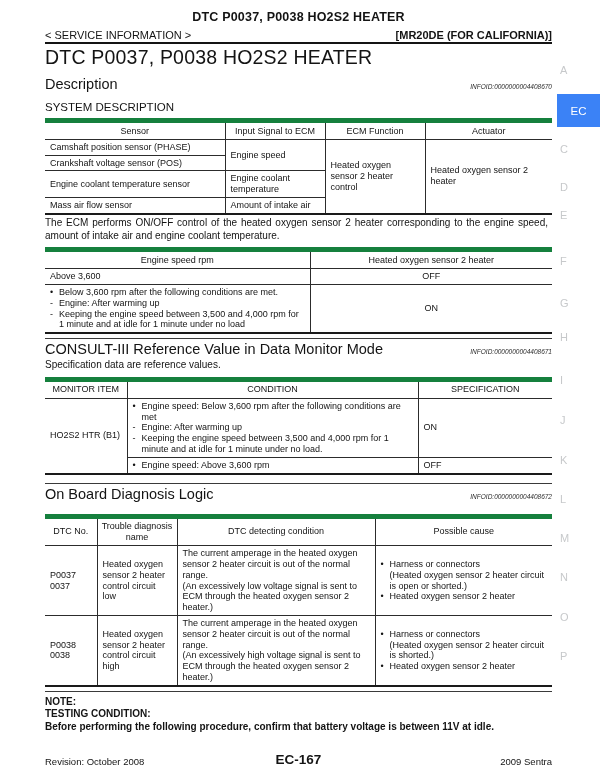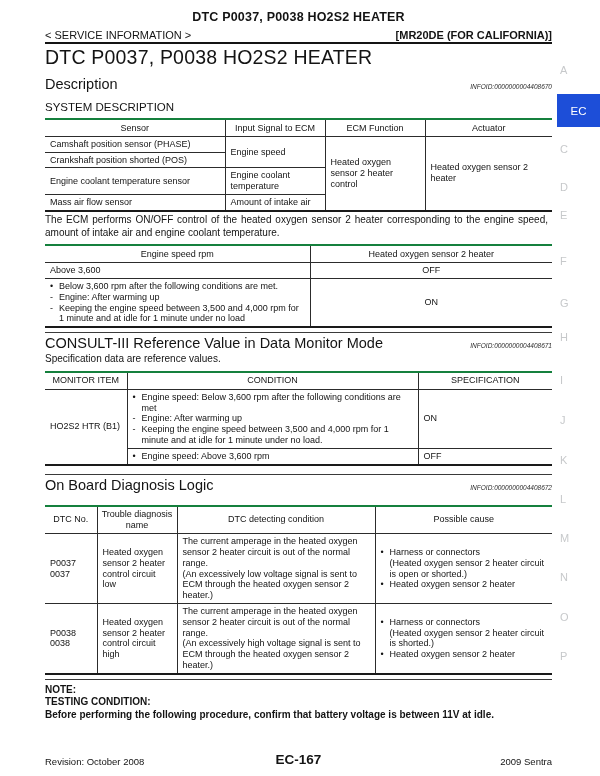--- a/index.html
+++ b/index.html
@@ -18,40 +18,40 @@
 
   .sec-head { display:flex; justify-content:space-between; align-items:baseline; margin-top:7px; }
   .sec-head.after-div { margin-top:2px; }
   .h2 { font-size:14.5px; }
   .infoid { font-size:6.5px; font-style:italic; color:#2b2b2b; white-space:nowrap; }
   .h3 { font-size:11.5px; margin-top:9px; }
 
   .divider { border-top:1px solid #3a3a3a; margin-top:4px; }
 
   table.t { border-collapse:collapse; width:100%; font-size:9px; line-height:1.2;
-            margin-top:5px; border-top:2px solid #15803d; border-bottom:2px solid #1a1a1a; }
+            margin-top:5px; border-top:5px solid #15803d; border-bottom:2px solid #1a1a1a; }
   table.t td { border:1px solid #2c2c2c; padding:2px 5px; vertical-align:middle; }
   table.t tr td:first-child { border-left:none; }
   table.t tr td:last-child { border-right:none; }
   table.t tr.th td { text-align:center; padding:2.5px 4px; }
   td.ac { text-align:center; }
 
   .bl { display:flex; }
   .bm { width:9px; flex:0 0 9px; }
   .bt { flex:1; }
   .bsub { padding-left:9px; }
 
   .body-text { font-size:10px; line-height:1.28; text-align:justify; margin:2px 4px 0 0; }
   .note-label { font-weight:bold; font-size:10px; line-height:1.25; margin:0; }
   .note-text { font-size:10px; line-height:1.25; margin:0; text-align:justify; }
   .note-text.bold { font-weight:bold; }
   .note-block { margin-top:4px; }
 
   .margin-letter { position:absolute; left:560px; font-size:11px; color:#c7c9cb; }
-  .ec-tab { position:absolute; left:557px; top:94px; width:43px; height:33px; background:#1d4ed8;
+  .ec-tab { position:absolute; left:557px; top:94px; width:43px; height:33px; background:#3b82f6;
             color:#ffffff; font-size:11.5px; display:flex; align-items:center; justify-content:center; }
 
   .footer { position:absolute; left:45px; right:48px; bottom:9px; font-size:9.5px; height:16px; }
   .footer .rev { position:absolute; left:0; bottom:0; }
   .footer .pageno { position:absolute; left:50%; transform:translateX(-50%); bottom:0;
                     font-size:13.5px; font-weight:bold; }
   .footer .year { position:absolute; right:0; bottom:0; }
 </style>
 </head>
 <body>
@@ -87,21 +87,21 @@
           <td>ECM Function</td>
           <td>Actuator</td>
         </tr>
         <tr>
           <td>Camshaft position sensor (PHASE)</td>
           <td rowspan="2">Engine speed</td>
           <td rowspan="4">Heated oxygen sensor 2 heater control</td>
           <td rowspan="4">Heated oxygen sensor 2 heater</td>
         </tr>
         <tr>
-          <td>Crankshaft position shorted (POS)</td>
+          <td>Crankshaft voltage sensor (POS)</td>
         </tr>
         <tr>
           <td>Engine coolant temperature sensor</td>
           <td>Engine coolant temperature</td>
         </tr>
         <tr>
           <td>Mass air flow sensor</td>
           <td>Amount of intake air</td>
         </tr>
       </tbody>

